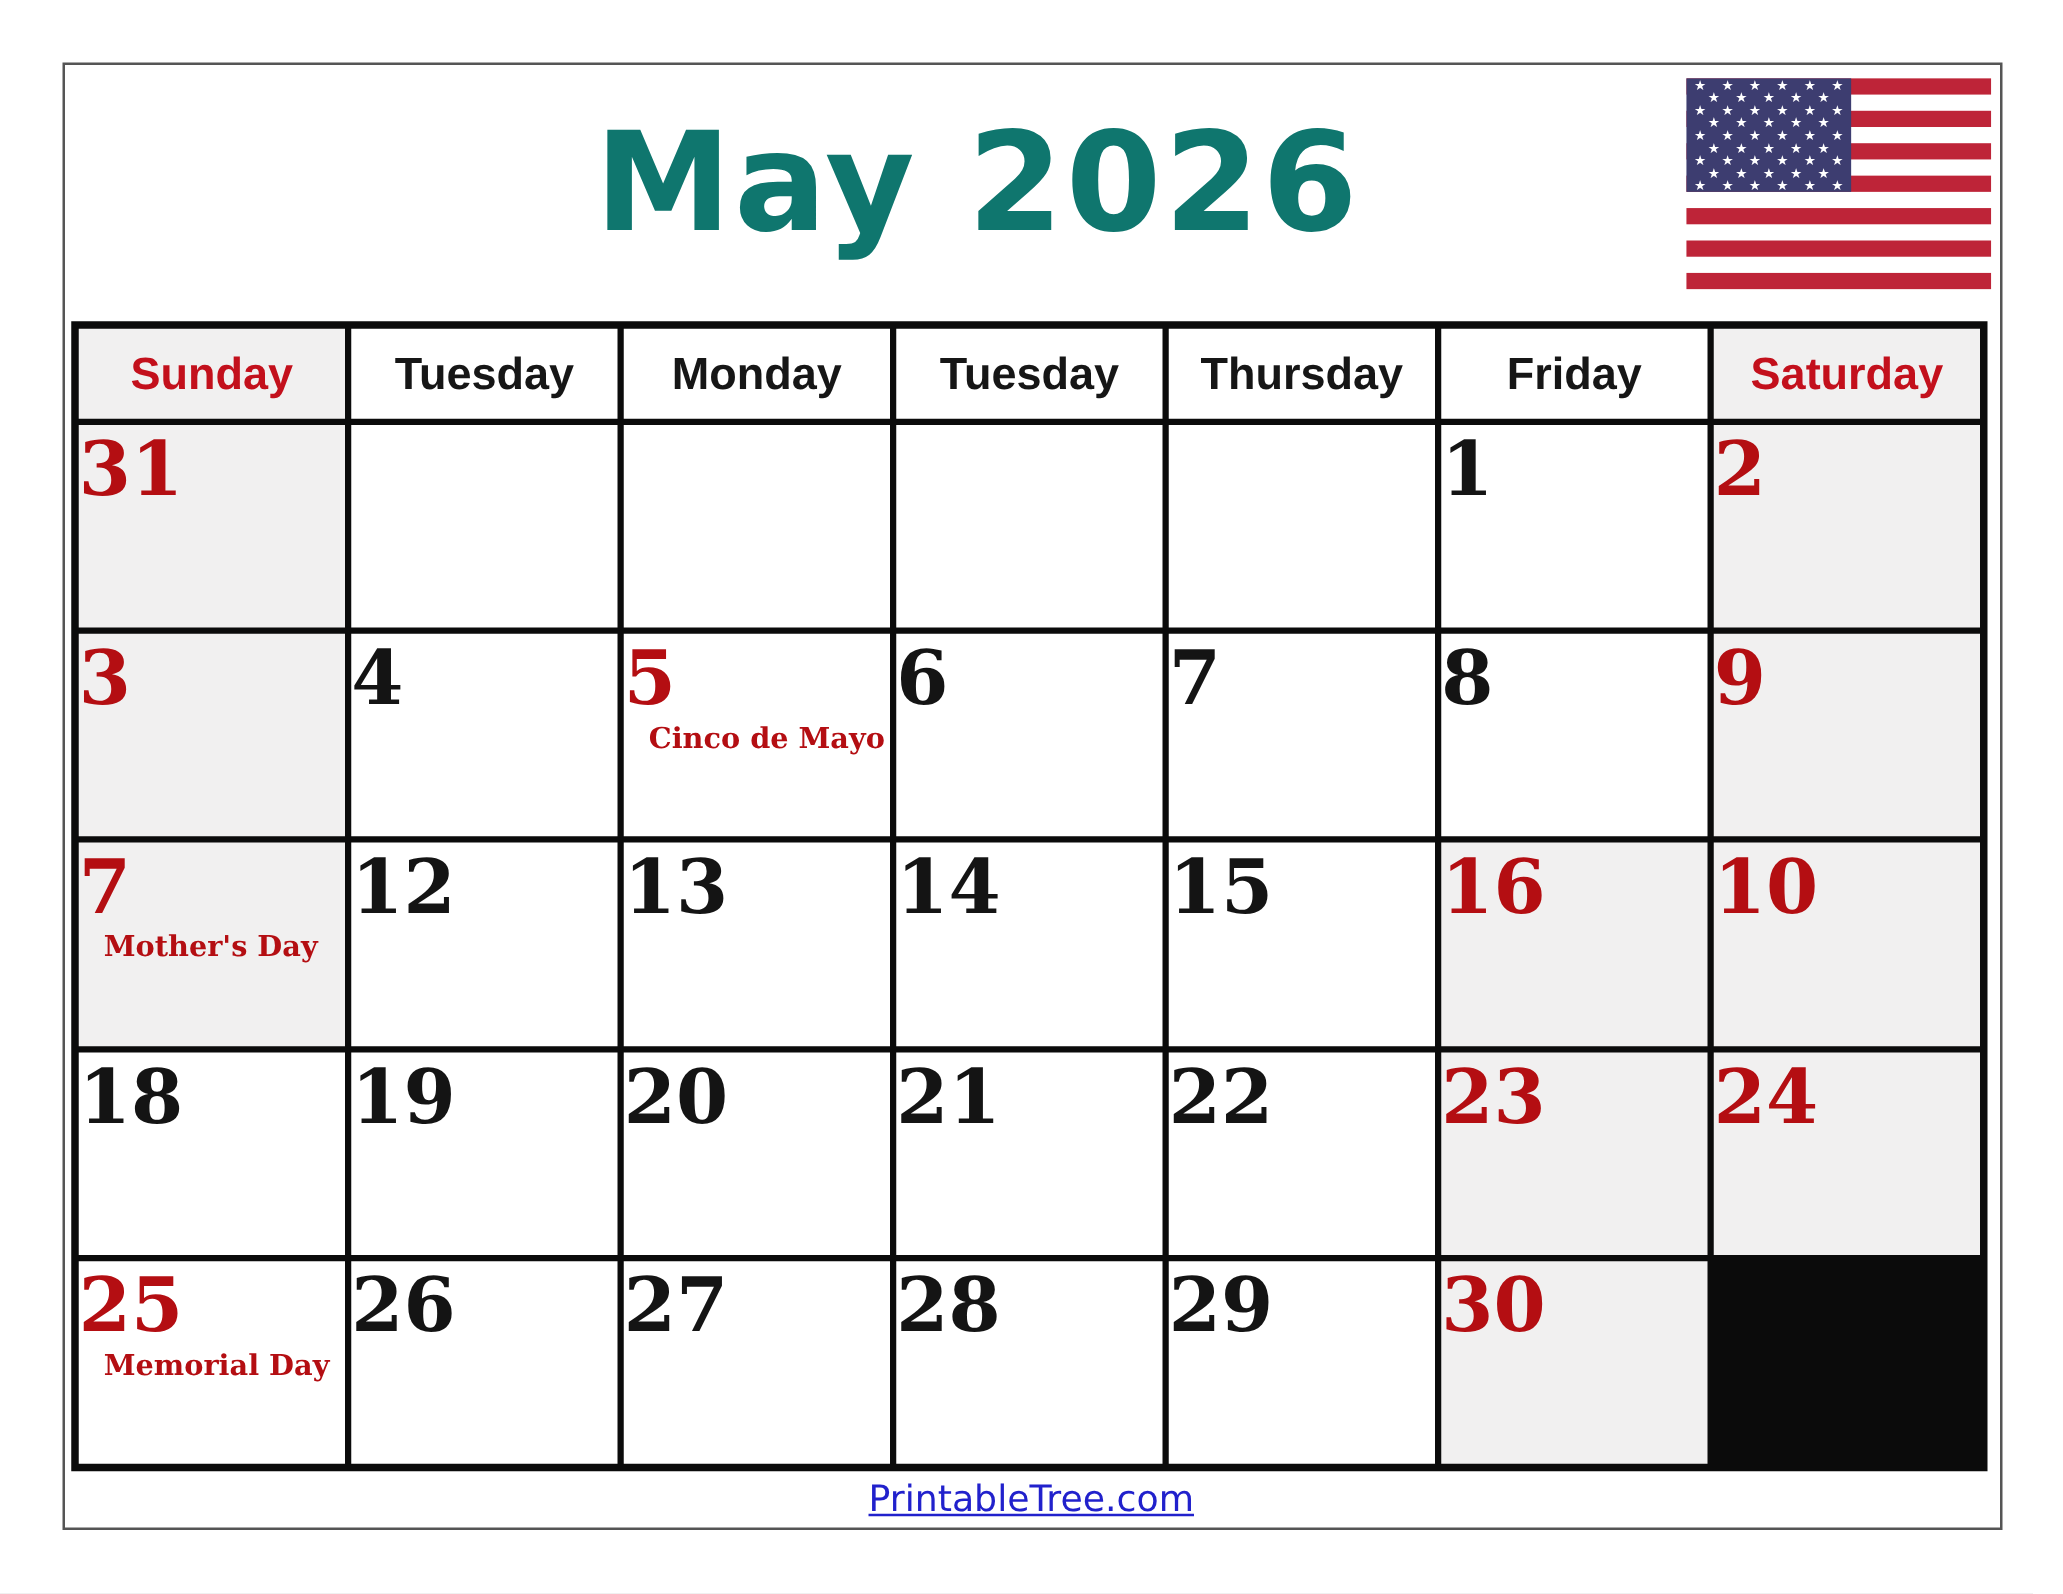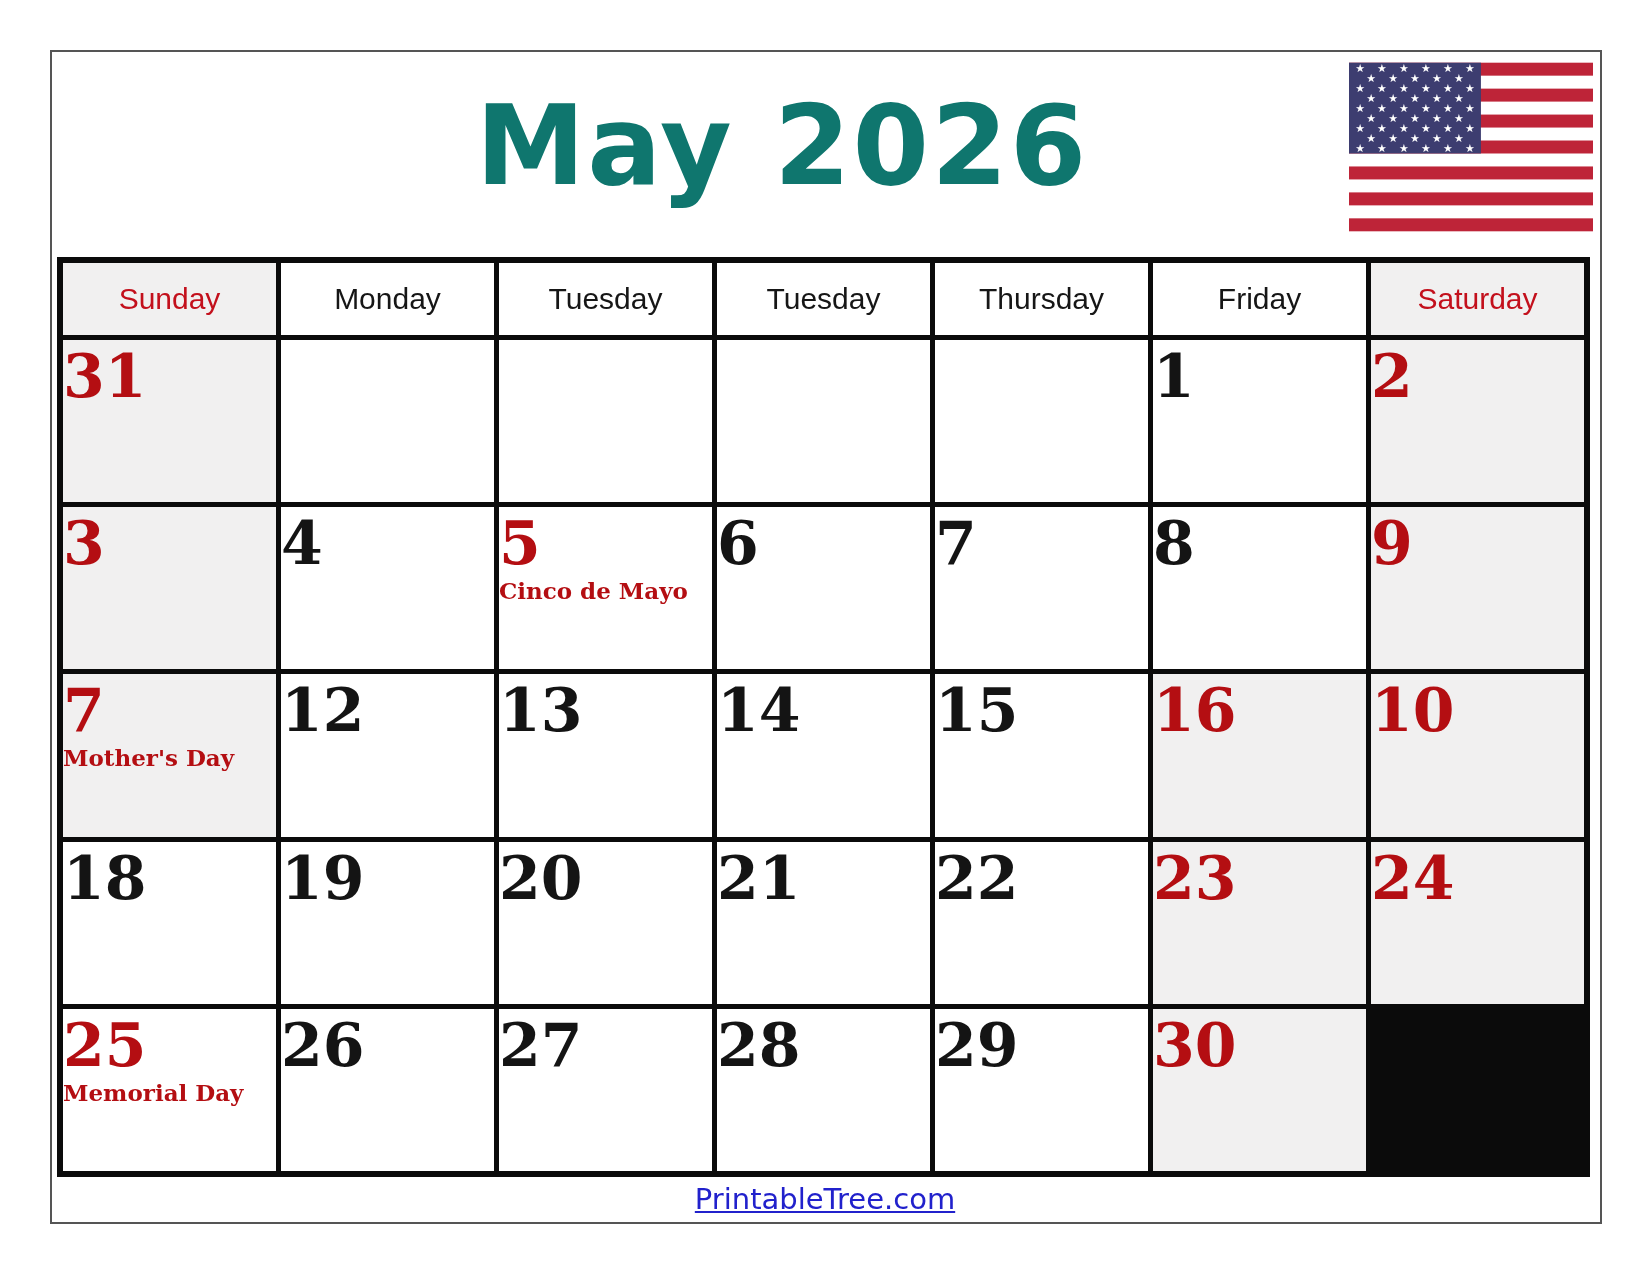--- a/index.html
+++ b/index.html
@@ -16,30 +16,30 @@
          white-space:nowrap;}
 
   .flag{position:absolute;left:1349px;top:62px;width:244px;height:170px;}
 
   .grid{position:absolute;left:57px;top:257px;width:1533px;height:920px;
         box-sizing:border-box;background:#0b0b0b;padding:6px;
         display:grid;grid-template-columns:repeat(7,1fr);
         grid-template-rows:72px repeat(5,1fr);gap:5px;}
 
   .hcell{background:#ffffff;display:flex;align-items:center;justify-content:center;
-         font-weight:normal;font-size:30px;color:#161616;}
+         font-weight:bold;font-size:36px;color:#161616;}
   .cell{background:#ffffff;text-align:left;padding-top:5px;box-sizing:border-box;}
   .wk{background:#f1f0f0;}
   .red{color:#b90e13;}
   .hcell.red{color:#c3101c;}
   .num{font-family:"DejaVu Serif","Liberation Serif",serif;font-weight:bold;
        font-size:60px;line-height:1.05;color:#141414;}
   .num.red{color:#b40e12;}
   .holiday{font-family:"DejaVu Serif","Liberation Serif",serif;font-weight:bold;
-           font-size:23px;color:#b40e12;margin-top:2px;}
+           font-size:23px;color:#b40e12;margin-top:2px;padding-left:20px;}
 
   .footer{position:absolute;left:0;top:1182px;width:100%;text-align:center;}
   .footer a{font-family:"DejaVu Sans","Liberation Sans",sans-serif;
             font-size:29px;color:#2121cc;text-decoration:underline;cursor:pointer;}
 </style>
 </head>
 <body>
 
 <div class="page-frame"></div>
 
@@ -63,22 +63,22 @@
     <text x="6.2" y="49.7">★★★★★★</text>
     <text x="17.3" y="59.8">★★★★★</text>
     <text x="6.2" y="70.0">★★★★★★</text>
     <text x="17.3" y="80.2">★★★★★</text>
     <text x="6.2" y="90.3">★★★★★★</text>
   </g>
 </svg>
 
 <div class="grid">
     <div class="hcell red wk">Sunday</div>
+    <div class="hcell">Tuesday</div>
     <div class="hcell">Monday</div>
-    <div class="hcell">Tuesday</div>
     <div class="hcell">Tuesday</div>
     <div class="hcell">Thursday</div>
     <div class="hcell">Friday</div>
     <div class="hcell red wk">Saturday</div>
     <div class="cell wk">
       <div class="num red">31</div>
     </div>
     <div class="cell"></div>
     <div class="cell"></div>
     <div class="cell"></div>

